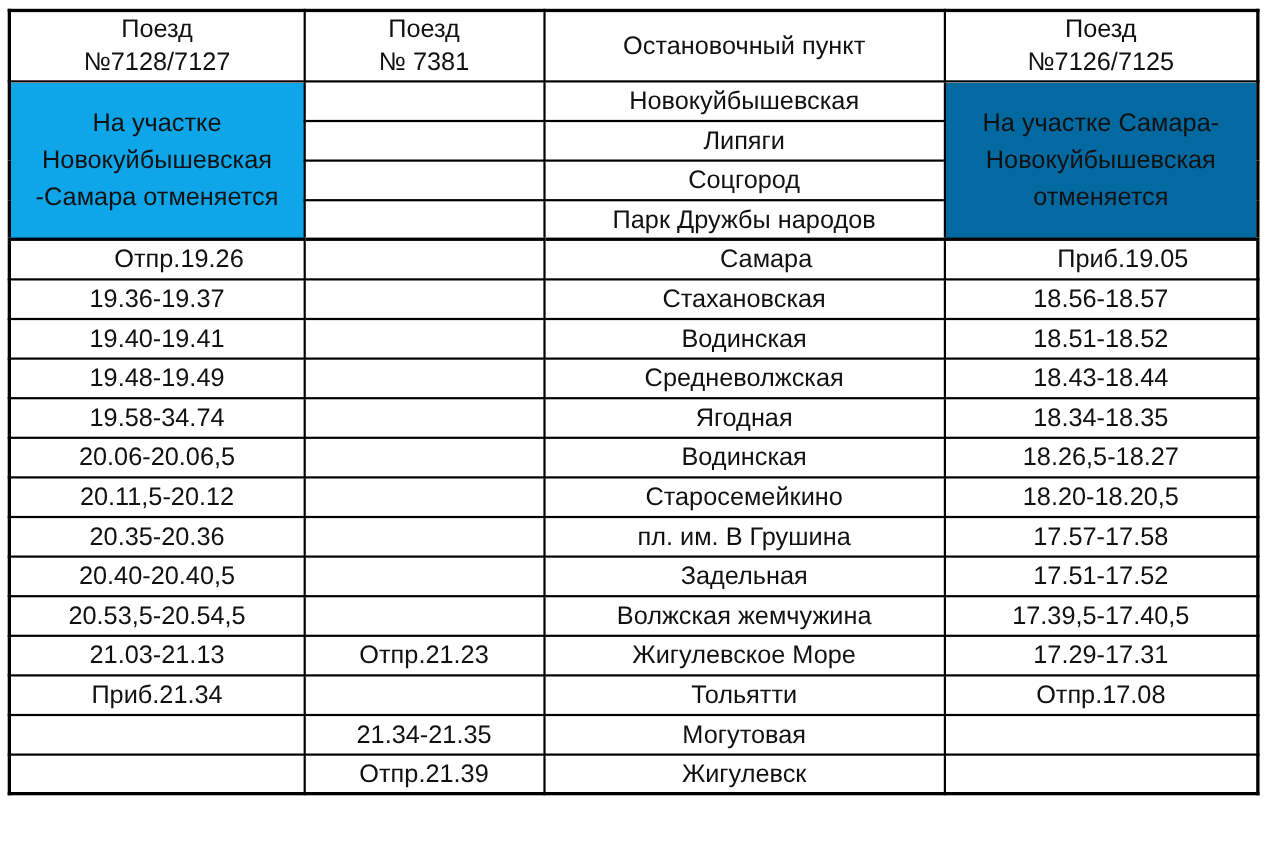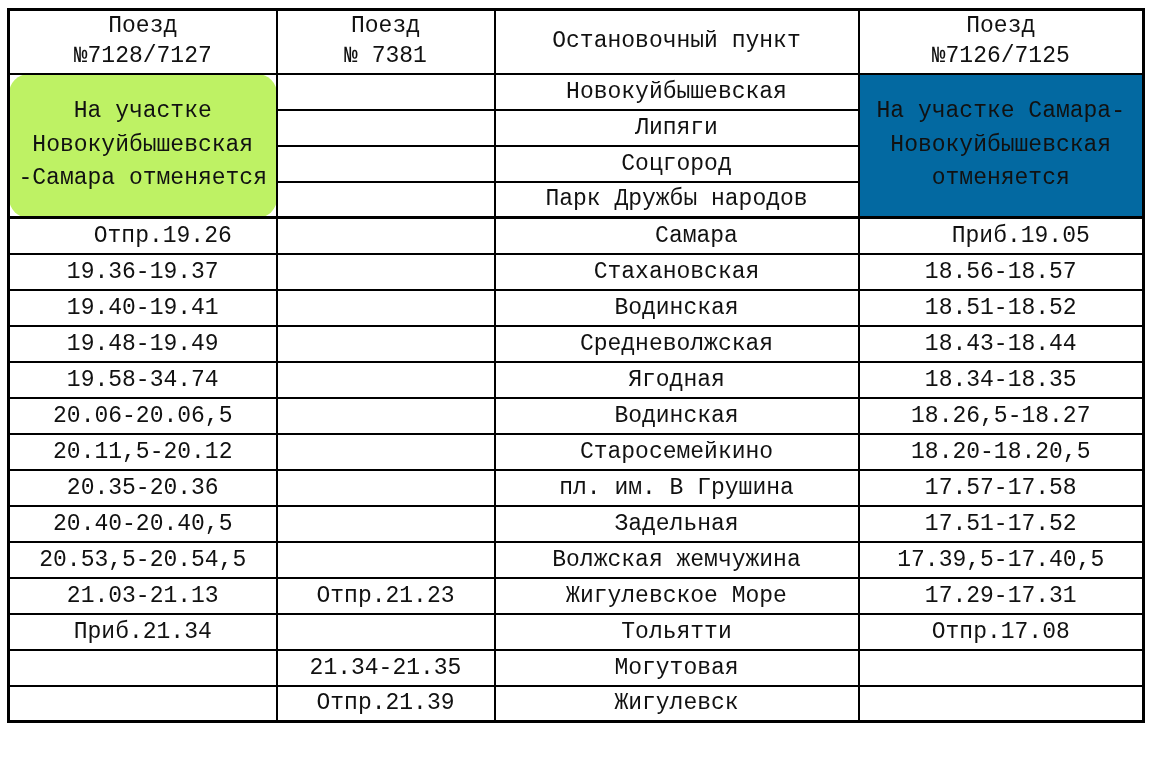--- a/index.html
+++ b/index.html
@@ -6,21 +6,21 @@
     margin: 0;
     padding: 0;
     background: #ffffff;
   }
   .page {
     width: 1030px;
     height: 774px;
     background: #ffffff;
     box-sizing: border-box;
     padding: 8px 7px;
-    font-family: Liberation Mono, monospace;
+    font-family: Liberation Sans, sans-serif;
     color: #111111;
   }
   table.schedule {
     border-collapse: collapse;
     table-layout: fixed;
     width: 1135px;
     border: 3px solid #000000;
   }
   table.schedule td, table.schedule th {
     border: 2px solid #000000;
@@ -64,21 +64,21 @@
         <th>Поезд
 №7128/7127</th>
         <th>Поезд
 № 7381</th>
         <th>Остановочный пункт</th>
         <th>Поезд
 №7126/7125</th>
       </tr>
 
       <tr class="sub-row">
-        <td class="cancel" rowspan="4" style="background-color: #bef264; border-radius: 20px;">На участке
+        <td class="cancel" rowspan="4" style="background-color: #0ea5e9;">На участке
 Новокуйбышевская
 -Самара отменяется</td>
         <td></td>
         <td>Новокуйбышевская</td>
         <td class="cancel" rowspan="4" style="background-color: #0369a1; margin-top: 44px;">На участке Самара-
 Новокуйбышевская
 отменяется</td>
       </tr>
       <tr class="sub-row">
         <td></td>

